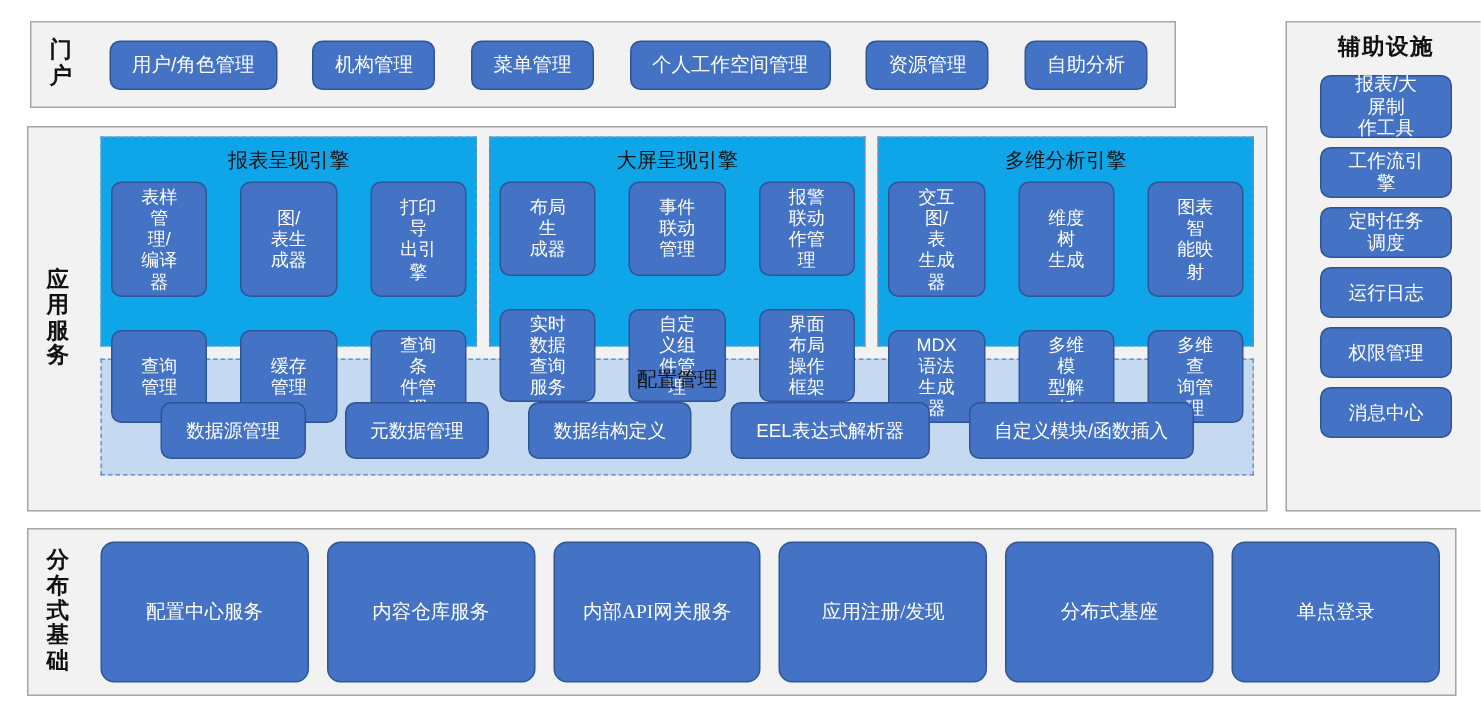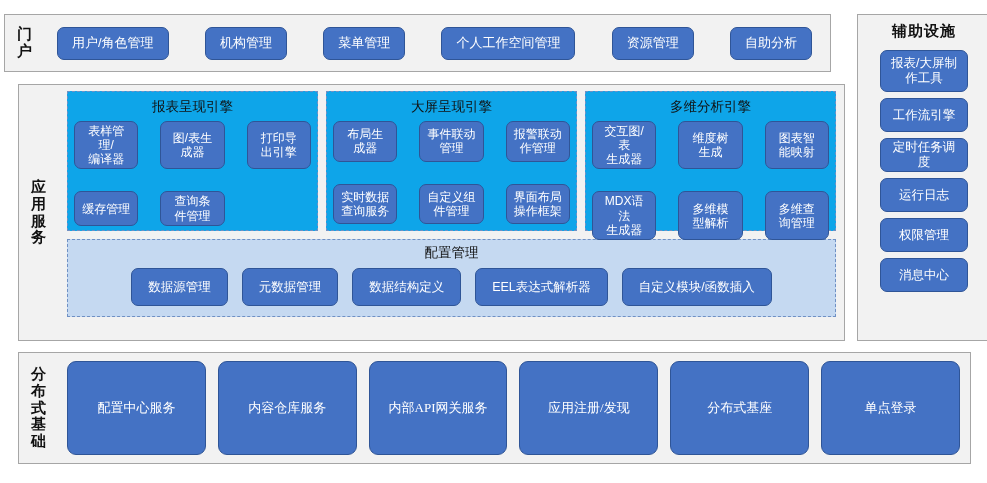--- a/index.html
+++ b/index.html
@@ -51,30 +51,30 @@
     border: 1px solid #2f5597;
     border-radius: 7px;
     color: #ffffff;
     font-size: 12.5px;
     line-height: 1.18;
     display: flex;
     align-items: center;
     justify-content: center;
     text-align: center;
     box-sizing: border-box;
-    padding: 2px 6px;
+    padding: 2px 18px;
     white-space: pre-line;
     cursor: default;
   }
 
   
   #portal {
-    left: 4px;
+    left: 20px;
     top: 14px;
-    width: 827px;
+    width: 764px;
     height: 58px;
   }
   #portal-row {
     position: absolute;
     left: 48px;
     right: 8px;
     top: 0;
     bottom: 0;
     display: flex;
     align-items: center;
@@ -175,21 +175,21 @@
     align-items: center;
     padding: 3px 10px 8px 10px;
   }
   #config-title {
     font-size: 13.5px;
     color: #111111;
     margin: 1px 0 4px 0;
   }
   #config-row {
     display: flex;
-    gap: 14px;
+    gap: 26px;
     width: 100%;
     flex: 1 1 auto;
     justify-content: center;
     align-items: center;
   }
   #config-row .btn {
     height: 38px;
     flex: 0 0 auto;
     padding: 0 16px;
     font-size: 12.5px;
@@ -254,20 +254,21 @@
 
       <div class="engine">
         <div class="engine-title">报表呈现引擎</div>
         <div class="engine-grid">
           <div class="btn">表样管理/
 编译器</div>
           <div class="btn">图/表生
 成器</div>
           <div class="btn">打印导
 出引擎</div>
+          <div class="btn">查询管理</div>
           <div class="btn">缓存管理</div>
           <div class="btn">查询条
 件管理</div>
         </div>
       </div>
 
       <div class="engine">
         <div class="engine-title">大屏呈现引擎</div>
         <div class="engine-grid">
           <div class="btn">布局生

